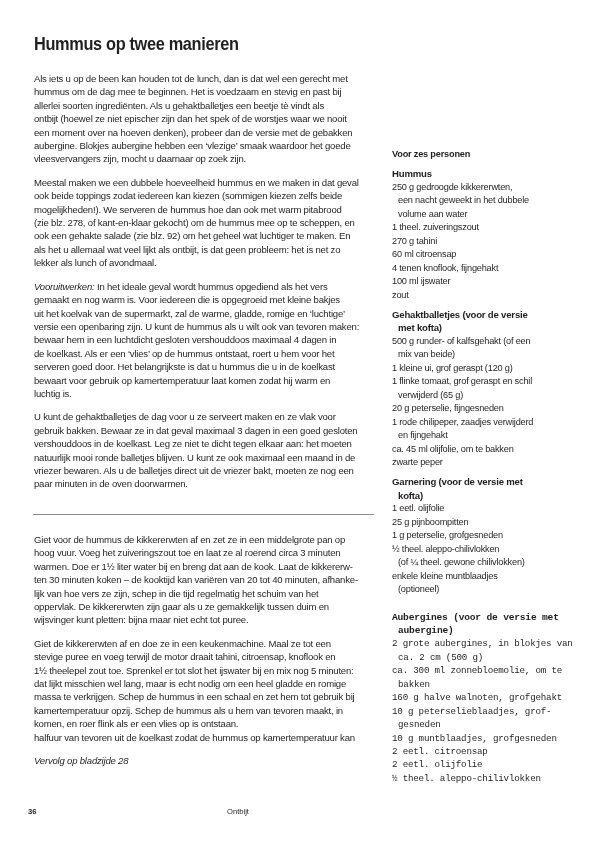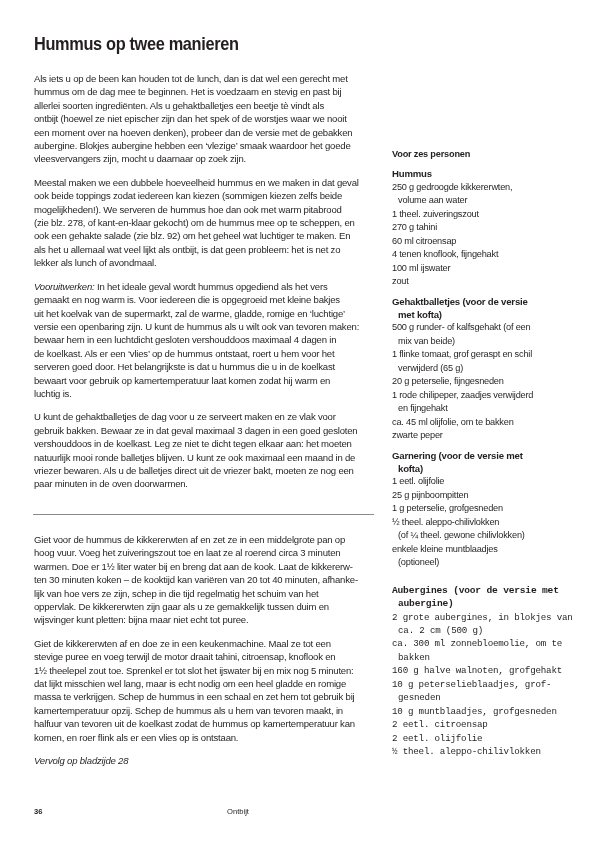--- a/index.html
+++ b/index.html
@@ -32,21 +32,21 @@
       position: absolute; left: 392px; top: 148px; width: 200px;
       font-size: 9.2px; line-height: 13.45px; letter-spacing: -0.2px;
     }
     .serves { font-weight: bold; margin-bottom: 6px; }
     .group { margin-bottom: 6px; }
     .group-title { font-weight: bold; font-size: 9.6px; }
     .ing { display: block; padding-left: 6px; text-indent: -6px; white-space: nowrap; }
     .footer {
       position: absolute; top: 807px; font-size: 7.6px; font-weight: bold; color: #231f20;
     }
-    #page-number { left: 34px; }
+    #page-number { left: 28px; }
     #chapter { left: 227px; font-weight: normal; }
   </style>
 </head>
 <body>
 
 <h1 class="title">Hummus op twee manieren</h1>
 
 <div class="maincol" id="intro">
   <p>
       <span class="line">Als iets u op de been kan houden tot de lunch, dan is dat wel een gerecht met</span>
@@ -99,35 +99,36 @@
       <span class="line">oppervlak. De kikkererwten zijn gaar als u ze gemakkelijk tussen duim en</span>
       <span class="line">wijsvinger kunt pletten: bijna maar niet echt tot puree.</span>
     </p>
   <p>
       <span class="line">Giet de kikkererwten af en doe ze in een keukenmachine. Maal ze tot een</span>
       <span class="line">stevige puree en voeg terwijl de motor draait tahini, citroensap, knoflook en</span>
       <span class="line">1½ theelepel zout toe. Sprenkel er tot slot het ijswater bij en mix nog 5 minuten:</span>
       <span class="line">dat lijkt misschien wel lang, maar is echt nodig om een heel gladde en romige</span>
       <span class="line">massa te verkrijgen. Schep de hummus in een schaal en zet  hem tot gebruik bij</span>
       <span class="line">kamertemperatuur opzij. Schep de hummus als u hem van tevoren maakt, in</span>
+      <span class="line">komen, en roer flink als er een vlies op is ontstaan.</span>
       <span class="line">halfuur van tevoren uit de koelkast zodat de hummus op kamertemperatuur kan</span>
-      <span class="line">komen, en roer flink als er een vlies op is ontstaan.</span>
     </p>
   <p class="it">Vervolg op bladzijde 28</p>
 </div>
 
 <div class="rightcol">
   <div class="serves">Voor zes personen</div>
   <div id="groups">
       <div class="group">
         <div class="group-title">
           <span class="ing">Hummus</span>
         </div>
         <div>
           <span class="ing">250 g gedroogde kikkererwten,</span>
+          <span class="ing" style="padding-left: 12px;">een nacht geweekt in het dubbele</span>
           <span class="ing" style="padding-left: 12px;">volume aan water</span>
         </div>
         <div>
           <span class="ing">1 theel. zuiveringszout</span>
         </div>
         <div>
           <span class="ing">270 g tahini</span>
         </div>
         <div>
           <span class="ing">60 ml citroensap</span>
@@ -145,20 +146,23 @@
       <div class="group">
         <div class="group-title">
           <span class="ing">Gehaktballetjes (voor de versie</span>
           <span class="ing" style="padding-left: 12px;">met kofta)</span>
         </div>
         <div>
           <span class="ing">500 g runder- of kalfsgehakt (of een</span>
           <span class="ing" style="padding-left: 12px;">mix van beide)</span>
         </div>
         <div>
+          <span class="ing">1 kleine ui, grof geraspt (120 g)</span>
+        </div>
+        <div>
           <span class="ing">1 flinke tomaat, grof geraspt en schil</span>
           <span class="ing" style="padding-left: 12px;">verwijderd (65 g)</span>
         </div>
         <div>
           <span class="ing">20 g peterselie, fijngesneden</span>
         </div>
         <div>
           <span class="ing">1 rode chilipeper, zaadjes verwijderd</span>
           <span class="ing" style="padding-left: 12px;">en fijngehakt</span>
         </div>

